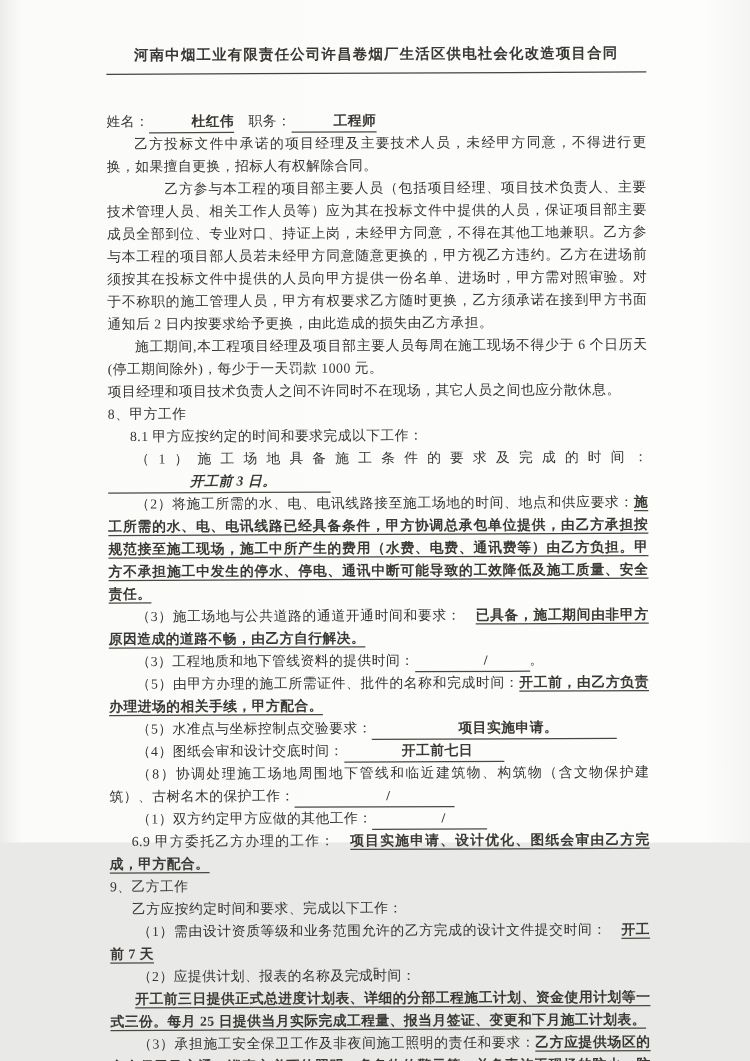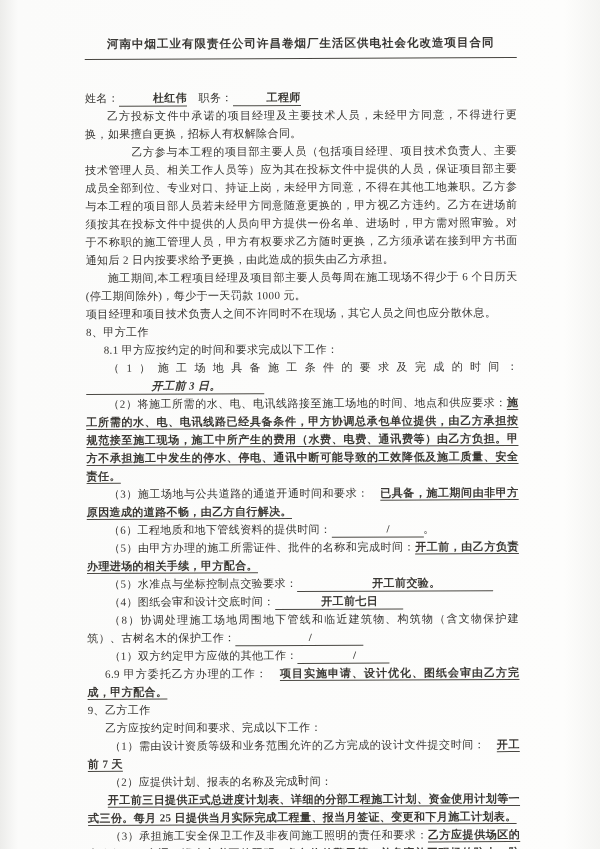--- a/index.html
+++ b/index.html
@@ -1,18 +1,18 @@
 <!DOCTYPE html>
 <html><head>
 <meta charset="utf-8">
 <style>
   html,body{margin:0;padding:0;}
   body{width:600px;height:849px;overflow:hidden;background:#e9e9e7;}
   .page{
-    position:relative;width:600px;height:849px;
+    position:relative;width:600px;height:674px;
     background:linear-gradient(90deg,#ececea 0,#fbfbfa 3%,#fdfdfc 94%,#f4f4f2 100%);
     font-family:"Liberation Serif","DejaVu Serif",serif;
     color:#33312e;
   }
   .tilt{position:absolute;inset:0;transform:rotate(-0.25deg);transform-origin:50% 40%;}
   .header{
     position:absolute;top:36px;left:86px;right:82px;
     text-align:center;font-weight:bold;font-size:11.5px;letter-spacing:1px;
     padding-bottom:7px;border-bottom:1.6px solid #46443f;
     color:#3a3835;
@@ -86,25 +86,25 @@
       <p class="para">8、甲方工作</p>
 
       <p class="para indent15">8.1 甲方应按约定的时间和要求完成以下工作：</p>
 
       <p class="para indent2"><span>（1）施工场地具备施工条件的要求及完成的时间：</span><span class="blank w-date">开工前 3 日。</span></p>
 
       <p class="para indent2"><span>（2）将施工所需的水、电、电讯线路接至施工场地的时间、地点和供应要求：</span><span class="ans">施工所需的水、电、电讯线路已经具备条件，甲方协调总承包单位提供，由乙方承担按规范接至施工现场，施工中所产生的费用（水费、电费、通讯费等）由乙方负担。甲方不承担施工中发生的停水、停电、通讯中断可能导致的工效降低及施工质量、安全责任。</span></p>
 
       <p class="para indent2"><span>（3）施工场地与公共道路的通道开通时间和要求：</span>　<span class="ans">已具备，施工期间由非甲方原因造成的道路不畅，由乙方自行解决。</span></p>
 
-      <p class="para indent2"><span>（6）工程地质和地下管线资料的提供时间：</span><span class="blank w-slash">/</span><span>。</span></p>
+      <p class="para indent2"><span>（3）工程地质和地下管线资料的提供时间：</span><span class="blank w-slash">/</span><span>。</span></p>
 
       <p class="para indent2"><span>（5）由甲方办理的施工所需证件、批件的名称和完成时间：</span><span class="ans">开工前，由乙方负责办理进场的相关手续，甲方配合。</span></p>
 
-      <p class="para indent2"><span>（5）水准点与坐标控制点交验要求：</span><span class="blank w-long">开工前交验。</span></p>
+      <p class="para indent2"><span>（5）水准点与坐标控制点交验要求：</span><span class="blank w-long">项目实施申请。</span></p>
 
       <p class="para indent2"><span>（4）图纸会审和设计交底时间：</span><span class="blank w-med">开工前七日</span></p>
 
       <p class="para indent2"><span>（8）协调处理施工场地周围地下管线和临近建筑物、构筑物（含文物保护建筑）、古树名木的保护工作：</span><span class="blank w-med">/</span></p>
 
       <p class="para indent2"><span>（1）双方约定甲方应做的其他工作：</span><span class="blank w-slash">/</span></p>
 
       <p class="para indent15"><span>6.9 甲方委托乙方办理的工作：</span>　<span class="ans">项目实施申请、设计优化、图纸会审由乙方完成，甲方配合。</span></p>
 
       <p class="para gap-top">9、乙方工作</p>

